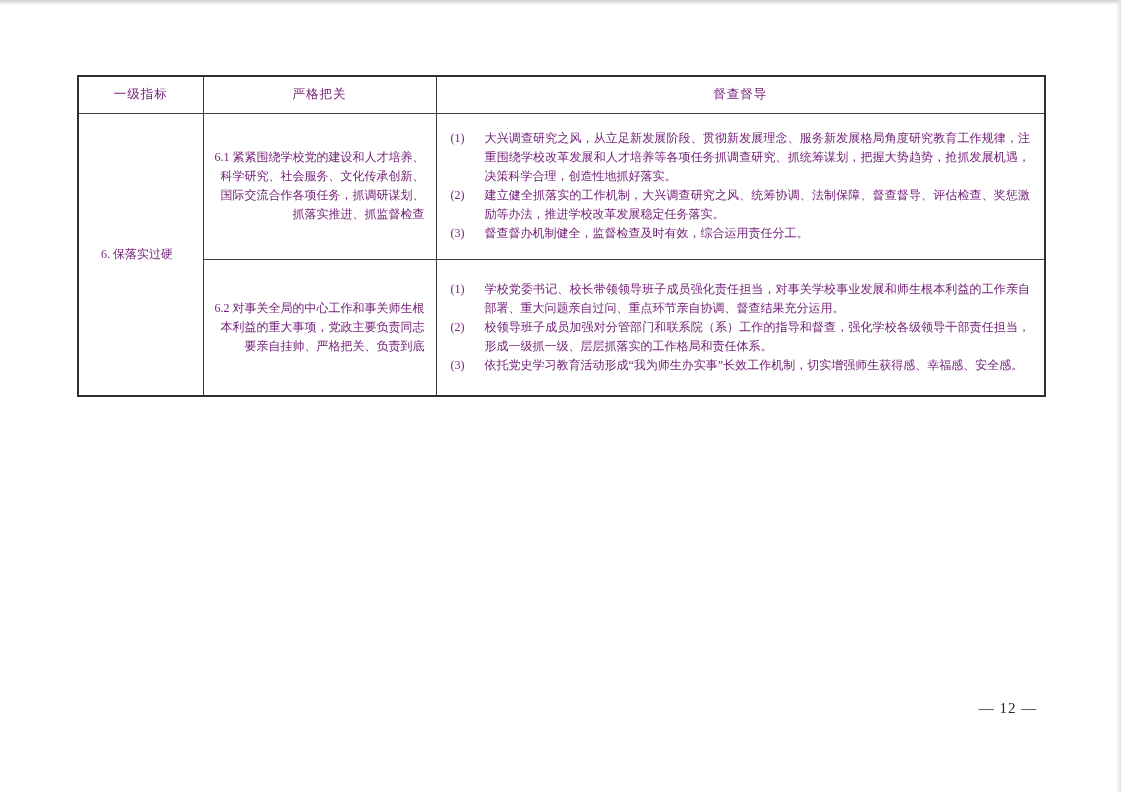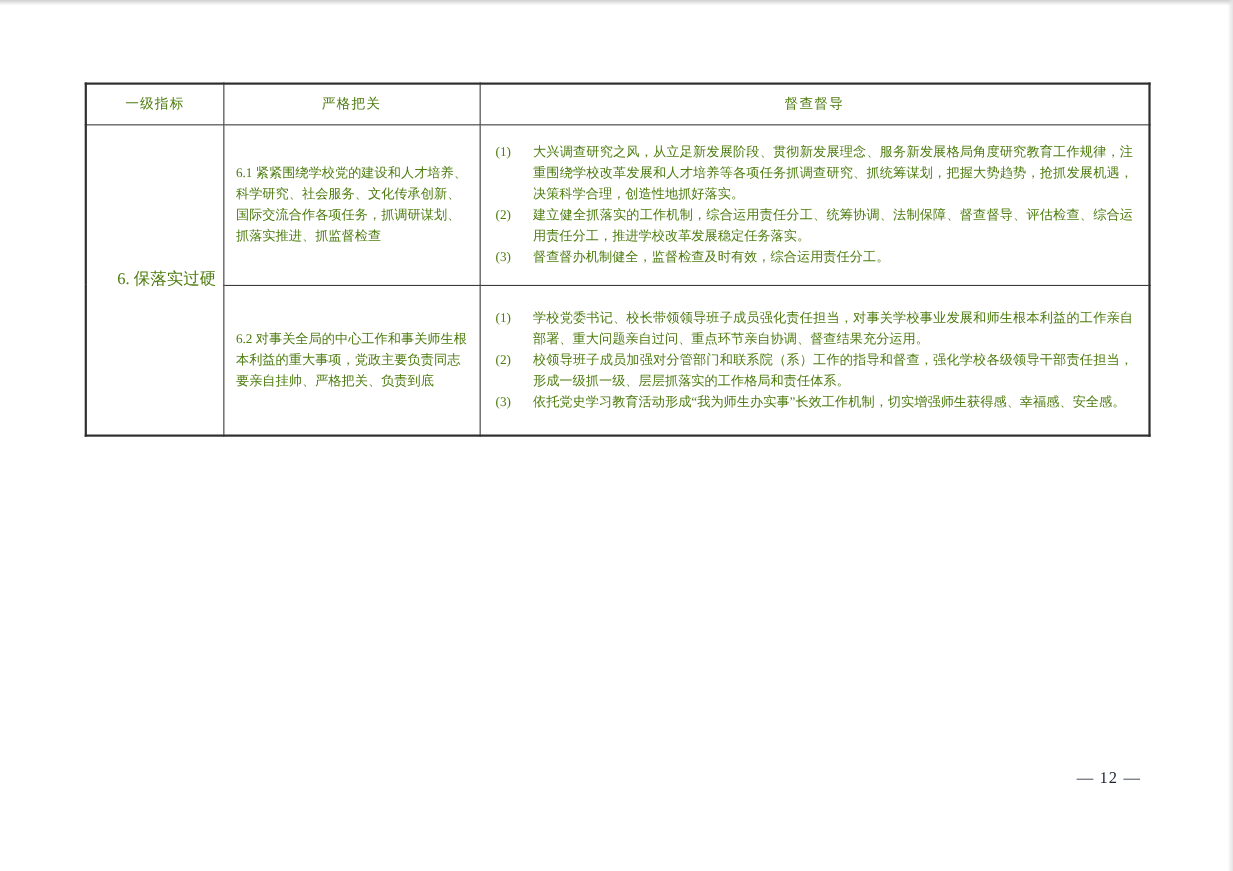--- a/index.html
+++ b/index.html
@@ -38,38 +38,38 @@
     table-layout: fixed;
     border: 2px solid #2e2e2e;
   }
   .indicator-table th,
   .indicator-table td {
     border: 1px solid #3c3c3c;
     font-weight: normal;
     font-size: 12px;
     line-height: 19px;
     vertical-align: middle;
-    color: #4d7c0f;
+    color: #701a75;
   }
   .indicator-table thead tr { height: 37px; }
   .indicator-table th {
     text-align: center;
     font-size: 12.5px;
     letter-spacing: 1px;
   }
   tr.row-61 { height: 146px; }
   tr.row-62 { height: 137px; }
 
   td.lvl1 {
-    text-align: right;
-    font-size: 15px;
-    padding: 0 6px;
+    text-align: left;
+    font-size: 12px;
+    padding: 0 22px;
   }
   td.lvl2 {
-    text-align: left;
+    text-align: right;
     padding: 0 11px;
     margin-left: 28px;
   }
   td.lvl3 {
     padding: 0 14px;
     text-align: left;
   }
   .item {
     display: flex;
     align-items: flex-start;
@@ -118,21 +118,21 @@
     <tr class="row-61">
       <td class="lvl1" rowspan="2">6. 保落实过硬</td>
       <td class="lvl2">6.1 紧紧围绕学校党的建设和人才培养、科学研究、社会服务、文化传承创新、国际交流合作各项任务，抓调研谋划、抓落实推进、抓监督检查</td>
       <td class="lvl3">
         <div class="item">
           <span class="marker">(1)</span>
           <span class="itext">大兴调查研究之风，从立足新发展阶段、贯彻新发展理念、服务新发展格局角度研究教育工作规律，注重围绕学校改革发展和人才培养等各项任务抓调查研究、抓统筹谋划，把握大势趋势，抢抓发展机遇，决策科学合理，创造性地抓好落实。</span>
         </div>
         <div class="item">
           <span class="marker">(2)</span>
-          <span class="itext">建立健全抓落实的工作机制，综合运用责任分工、统筹协调、法制保障、督查督导、评估检查、综合运用责任分工，推进学校改革发展稳定任务落实。</span>
+          <span class="itext">建立健全抓落实的工作机制，大兴调查研究之风、统筹协调、法制保障、督查督导、评估检查、奖惩激励等办法，推进学校改革发展稳定任务落实。</span>
         </div>
         <div class="item">
           <span class="marker">(3)</span>
           <span class="itext">督查督办机制健全，监督检查及时有效，综合运用责任分工。</span>
         </div>
       </td>
     </tr>
     <tr class="row-62">
       <td class="lvl2">6.2 对事关全局的中心工作和事关师生根本利益的重大事项，党政主要负责同志要亲自挂帅、严格把关、负责到底</td>
       <td class="lvl3">

